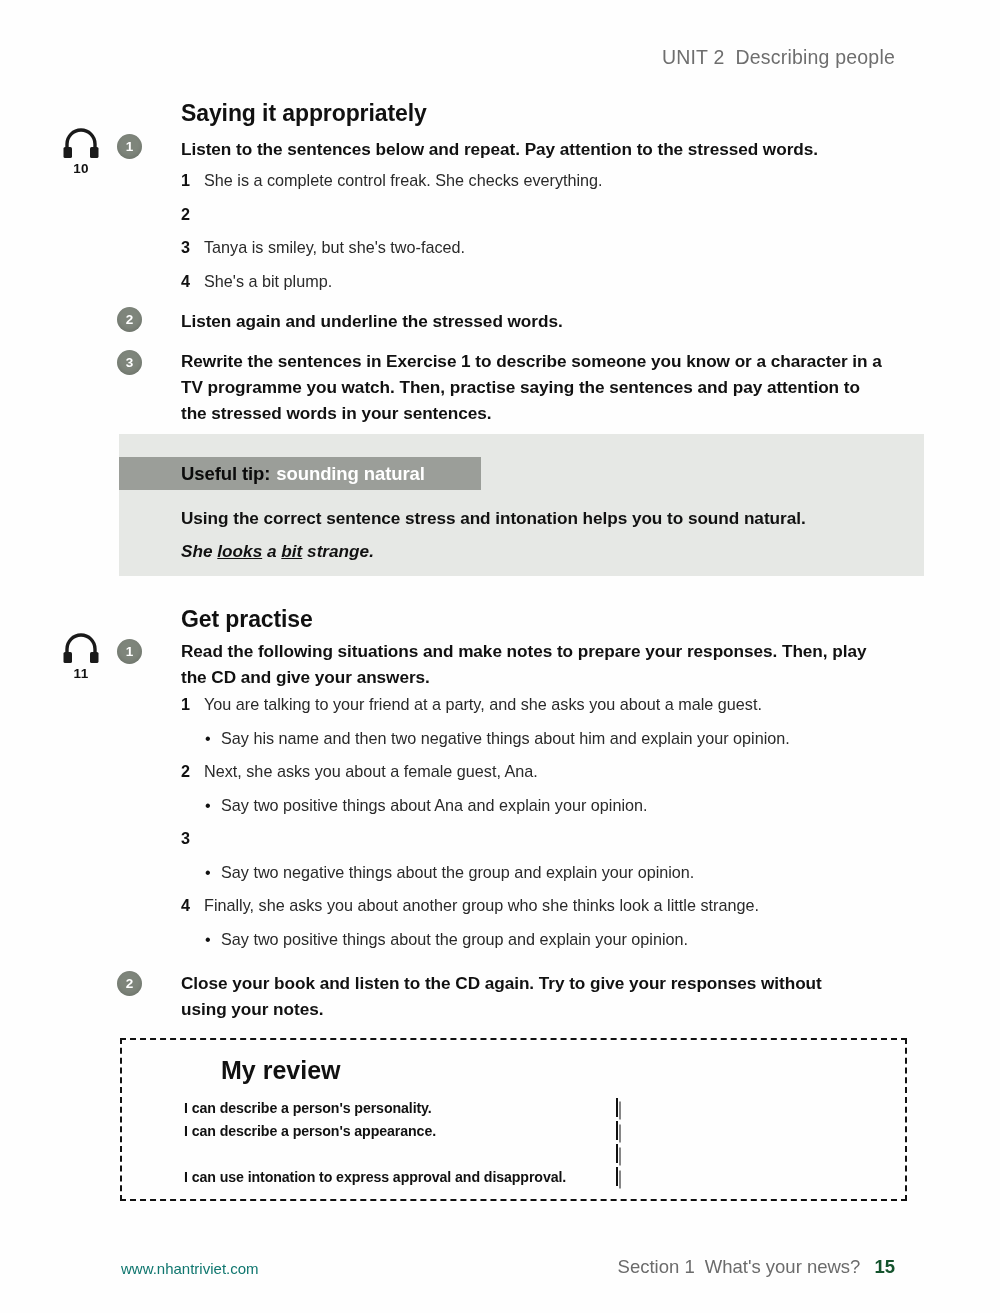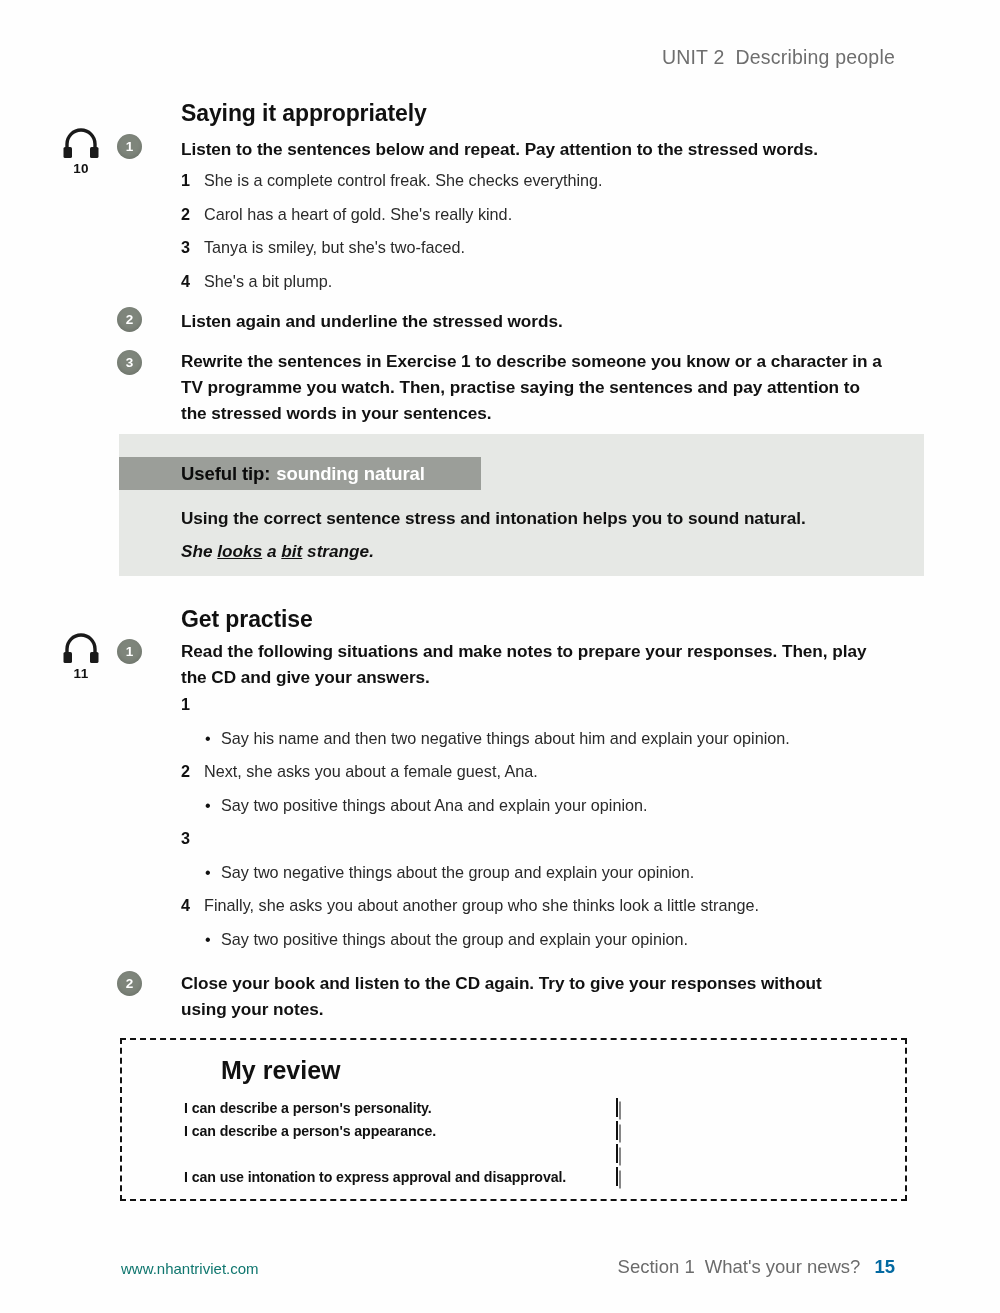--- a/index.html
+++ b/index.html
@@ -229,21 +229,21 @@
     right: 105px;
     top: 1256px;
     font-size: 18.5px;
     color: #6b6b6b;
     white-space: nowrap;
   }
   .footer-right .sec { margin-right: 10px; }
   .footer-right .pg {
     margin-left: 14px;
     font-weight: bold;
-    color: #0369a1;
+    color: #14532d;
     text-align: right;
   }
 </style>
 </head>
 <body>
 
 <div id="page">
 
   <div class="header">
     <span class="unit">UNIT 2</span><span>Describing people</span>
@@ -263,21 +263,20 @@
   <div class="badge" style="left:117px; top:134px;">1</div>
   <div class="lead" style="top:136px; width:700px;">Listen to the sentences below and repeat. Pay attention to the stressed words.</div>
 
   <div class="numlist" style="top:170px; width:700px;">
     <div class="row">
       <span class="n">1</span>
       <span>She is a complete control freak. She checks everything.</span>
     </div>
     <div class="row">
       <span class="n">2</span>
-      <span>Carol has a heart of gold. She's really kind.</span>
     </div>
     <div class="row">
       <span class="n">3</span>
       <span>Tanya is smiley, but she's two-faced.</span>
     </div>
     <div class="row">
       <span class="n">4</span>
       <span>She's a bit plump.</span>
     </div>
   </div>
@@ -309,20 +308,21 @@
     </svg>
     <div class="track">11</div>
   </div>
 
   <div class="badge" style="left:117px; top:639px;">1</div>
   <div class="lead" style="top:638px; width:692px;">Read the following situations and make notes to prepare your responses. Then, play the CD and give your answers.</div>
 
   <div class="numlist" style="top:694px; width:700px;">
     <div class="row">
       <span class="n">1</span>
+      <span>You are talking to your friend at a party, and she asks you about a male guest.</span>
     </div>
     <div class="bullet-row">
       <span class="b">•</span>
       <span>Say his name and then two negative things about him and explain your opinion.</span>
     </div>
     <div class="row">
       <span class="n">2</span>
       <span>Next, she asks you about a female guest, Ana.</span>
     </div>
     <div class="bullet-row">

